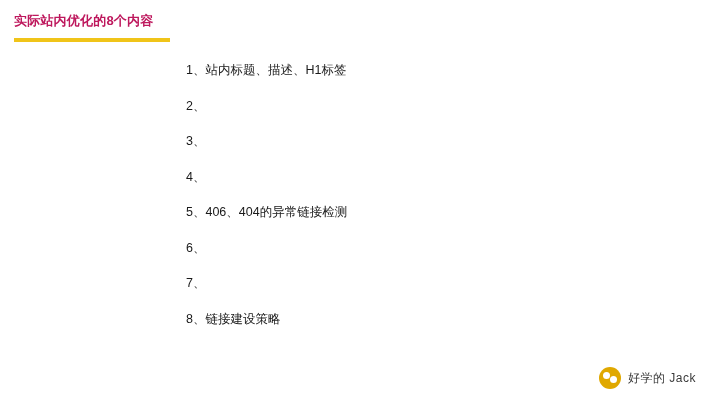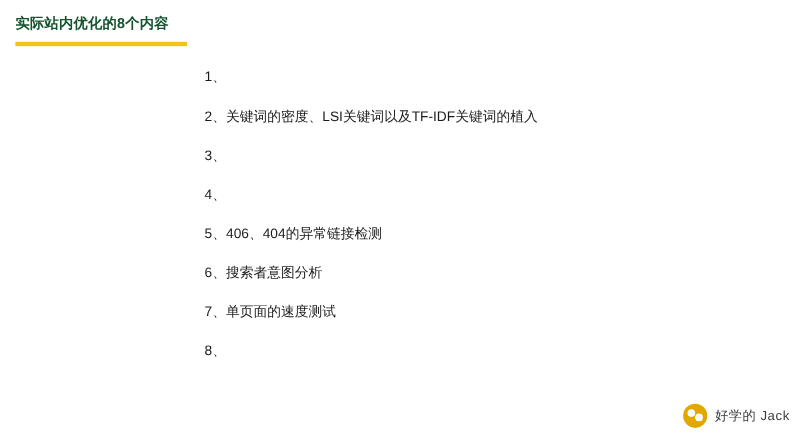--- a/index.html
+++ b/index.html
@@ -21,21 +21,21 @@
     box-sizing: border-box;
   }
   .title-block {
     position: absolute;
     left: 14px;
     top: 12px;
   }
   .title-text {
     font-size: 13px;
     font-weight: bold;
-    color: #14532d;
+    color: #be185d;
     letter-spacing: 0.2px;
     line-height: 18px;
     white-space: nowrap;
   }
   .title-underline {
     margin-top: 8px;
     width: 156px;
     height: 4px;
     background: #f0c419;
   }
@@ -52,21 +52,21 @@
     font-size: 12.5px;
     color: #1a1a1a;
     line-height: 17px;
     white-space: nowrap;
   }
   .list-item .num {
     margin-right: 0px;
   }
   .footer-brand {
     position: absolute;
-    right: 2px;
+    right: 24px;
     bottom: 16px;
     display: flex;
     align-items: center;
   }
   .brand-logo {
     width: 22px;
     height: 22px;
     border-radius: 50%;
     background: #e0a800;
     position: relative;
@@ -106,52 +106,51 @@
 
   <div class="title-block">
     <div class="title-text">实际站内优化的8个内容</div>
     <div class="title-underline"></div>
   </div>
 
   <div class="list">
 
     <div class="list-item">
       <span class="num">1、</span>
+      <span class="txt">站内标题、描述、H1标签</span>
     </div>
 
     <div class="list-item">
       <span class="num">2、</span>
-      <span class="txt">关键词的密度、LSI关键词以及TF-IDF关键词的植入</span>
     </div>
 
     <div class="list-item">
       <span class="num">3、</span>
     </div>
 
     <div class="list-item">
       <span class="num">4、</span>
     </div>
 
     <div class="list-item">
       <span class="num">5、</span>
       <span class="txt">406、404的异常链接检测</span>
     </div>
 
     <div class="list-item">
       <span class="num">6、</span>
-      <span class="txt">搜索者意图分析</span>
     </div>
 
     <div class="list-item">
       <span class="num">7、</span>
-      <span class="txt">单页面的速度测试</span>
     </div>
 
     <div class="list-item">
       <span class="num">8、</span>
+      <span class="txt">链接建设策略</span>
     </div>
 
   </div>
 
   <div class="footer-brand">
     <span class="brand-logo">
       <span class="dot-a"></span>
       <span class="dot-b"></span>
     </span>
     <span class="brand-name">好学的 Jack</span>

